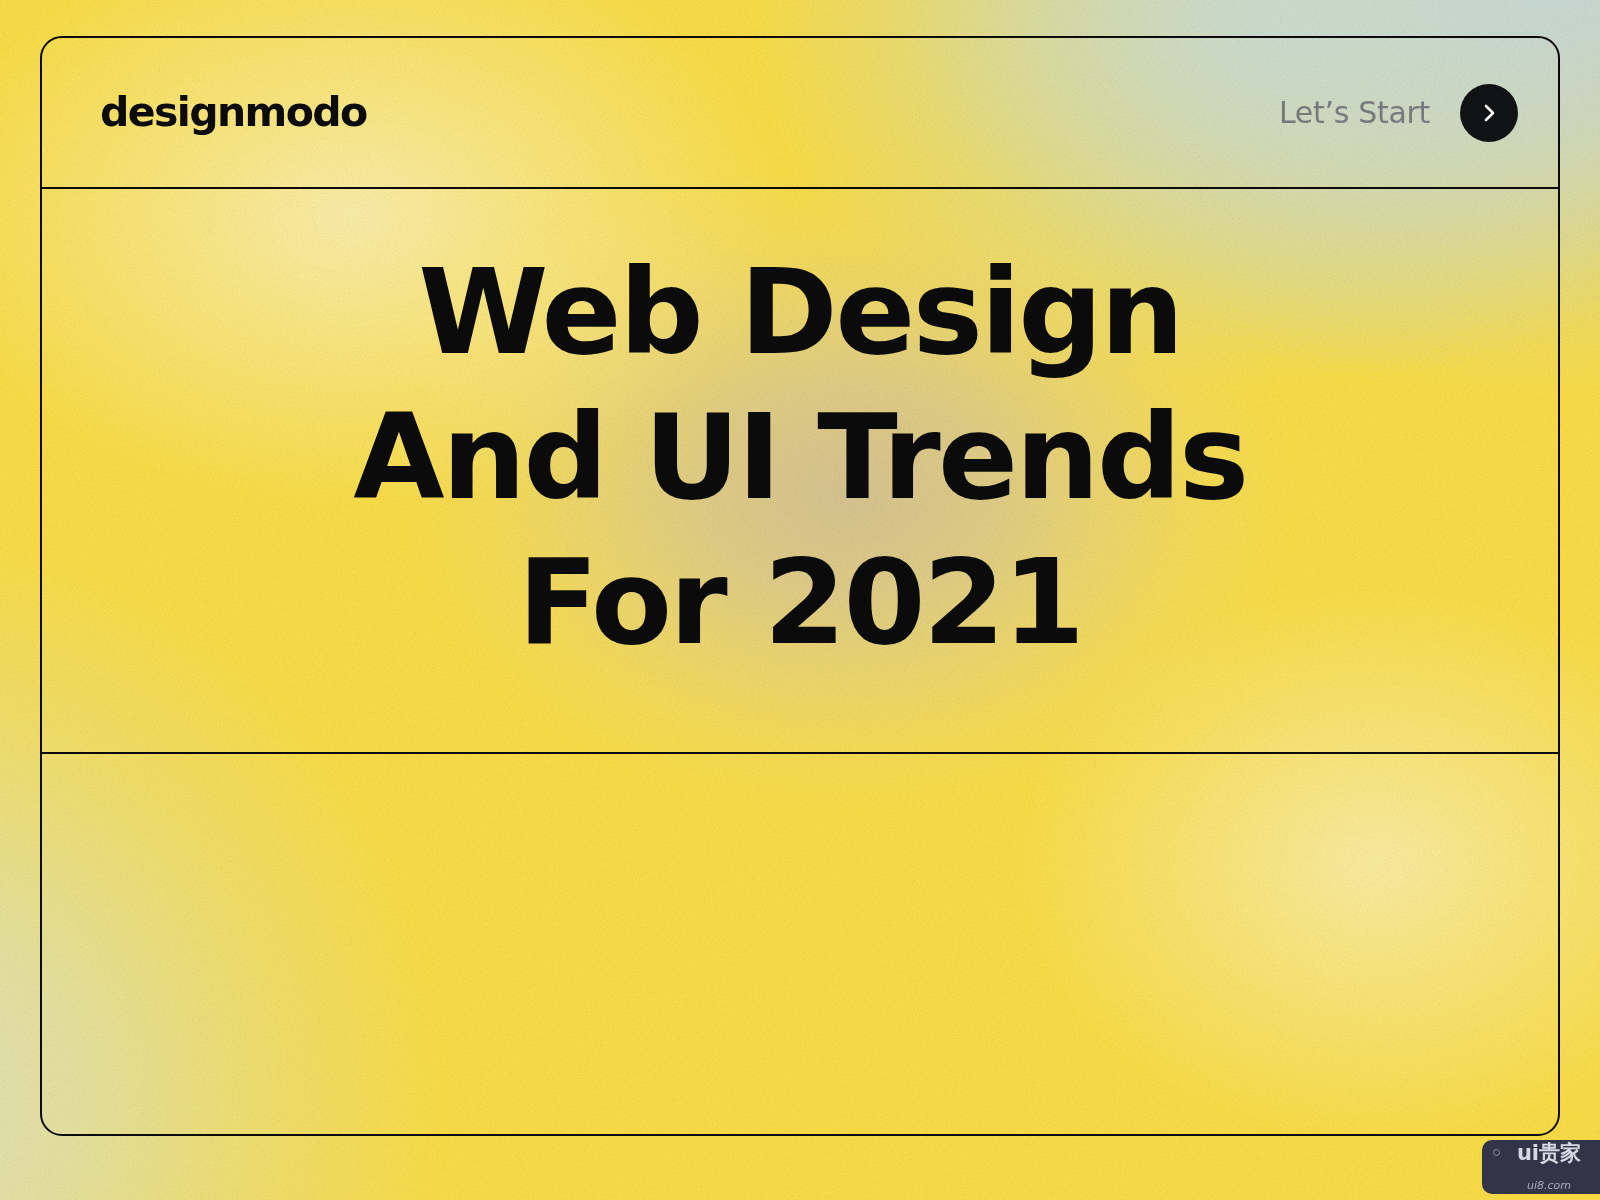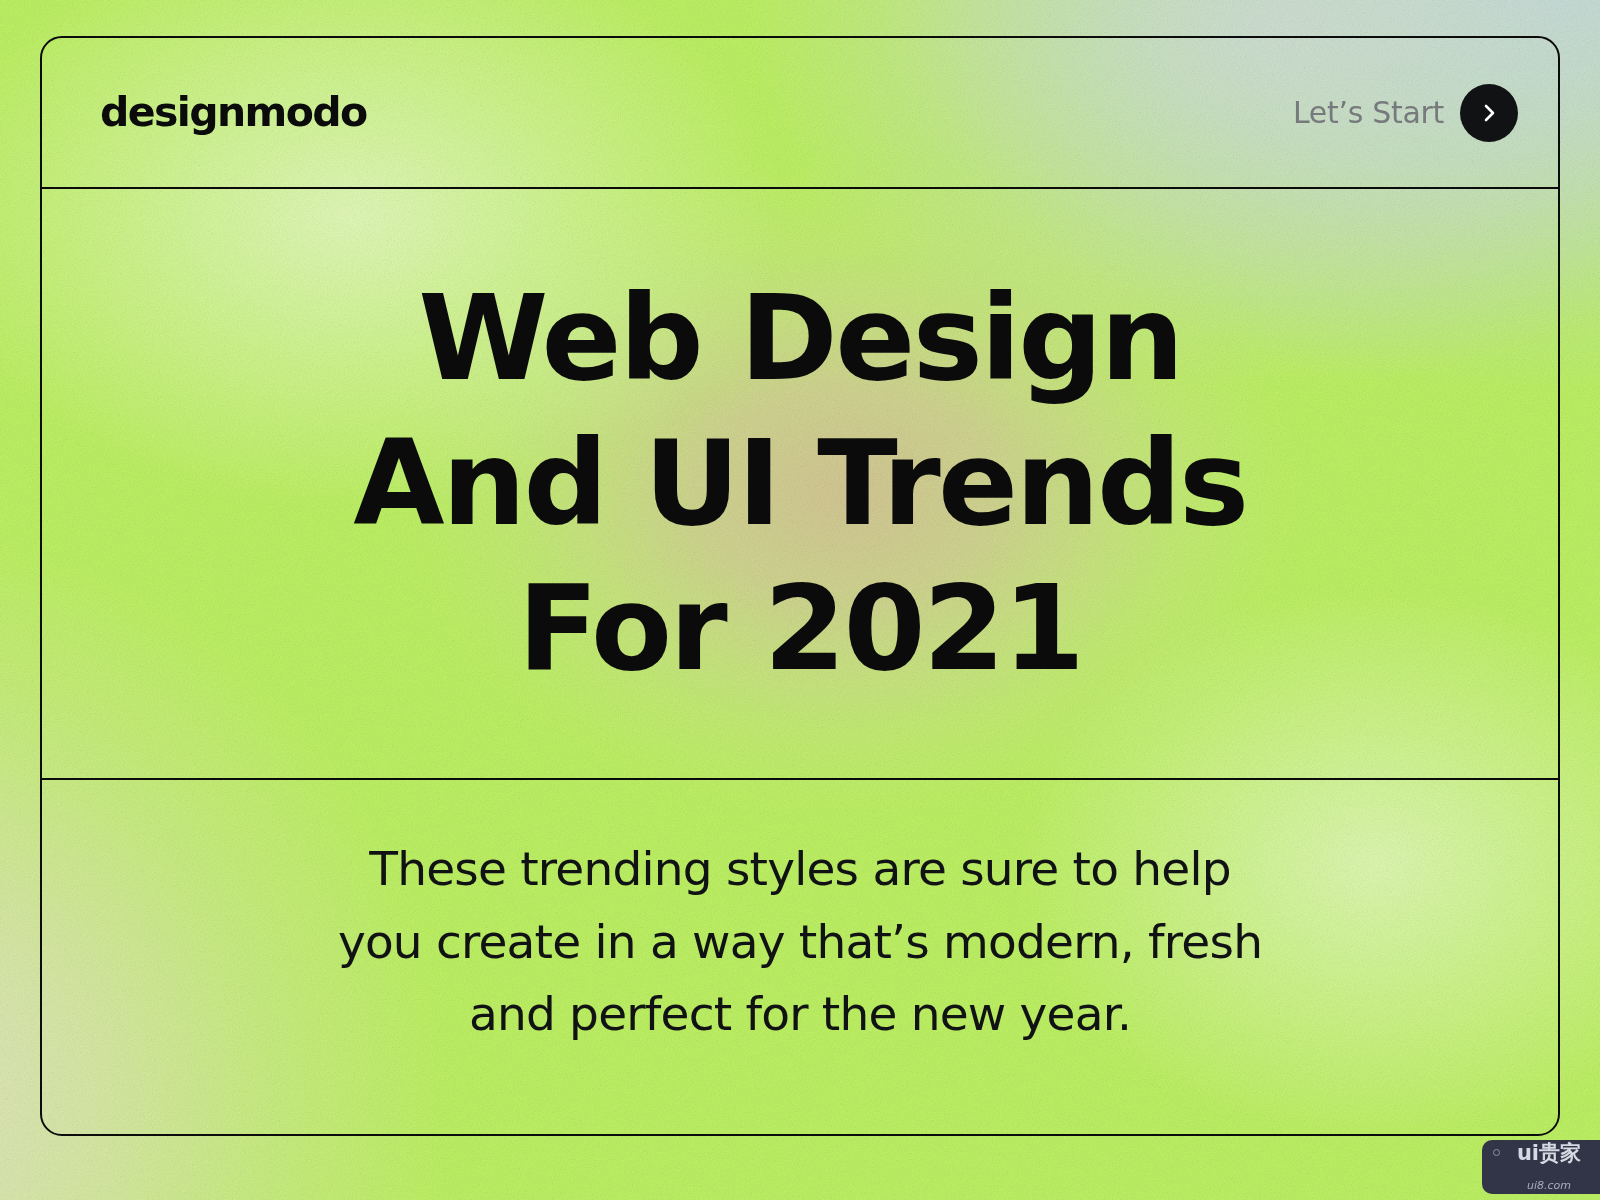--- a/index.html
+++ b/index.html
@@ -13,21 +13,21 @@
     font-family: "Liberation Sans", sans-serif;
     background: #e9eaea;
   }
 
   
   #canvas {
     position: relative;
     width: 1600px;
     height: 1200px;
     overflow: hidden;
-    background: #bef264;
+    background: #fde047;
   }
 
   
   .wash {
     position: absolute;
     inset: 0;
     pointer-events: none;
   }
   .wash-blue {
     background:
@@ -92,21 +92,21 @@
     font-size: 41px;
     letter-spacing: -1.6px;
     color: #0b0b0b;
     line-height: 1;
     white-space: nowrap;
   }
 
   .header-right {
     display: flex;
     align-items: center;
-    gap: 16px;
+    gap: 30px;
   }
   .cta-label {
     font-family: "DejaVu Sans", sans-serif;
     font-size: 30px;
     font-weight: 400;
     letter-spacing: -0.3px;
     color: #777a7c;
     white-space: nowrap;
   }
   .cta-circle {
@@ -118,21 +118,21 @@
     align-items: center;
     justify-content: center;
     flex: 0 0 auto;
   }
   .cta-circle svg { display: block; }
 
   
   .card-hero {
     position: absolute;
     left: 0;
-    top: 159px;
+    top: 133px;
     width: 100%;
     height: 583px;
     box-sizing: border-box;
     border-bottom: 2px solid #0b0b0b;
     display: flex;
     align-items: center;
     justify-content: center;
   }
   .hero-title {
     font-family: "DejaVu Sans", sans-serif;
@@ -252,25 +252,20 @@
         </span>
       </div>
     </div>
 
     <div class="card-hero">
       <h1 class="hero-title">Web Design
 And UI Trends
 For 2021</h1>
     </div>
 
-    <div class="card-sub">
-      <p class="sub-text">These trending styles are sure to help
-you create in a way that’s modern, fresh
-and perfect for the new year.</p>
-    </div>
 
   </div>
 
   <div id="watermark">
     <span class="wm-dot"></span>
     <span class="wm-main">ui贵家</span>
     <span class="wm-sub">ui8.com</span>
   </div>
 
 </div>

